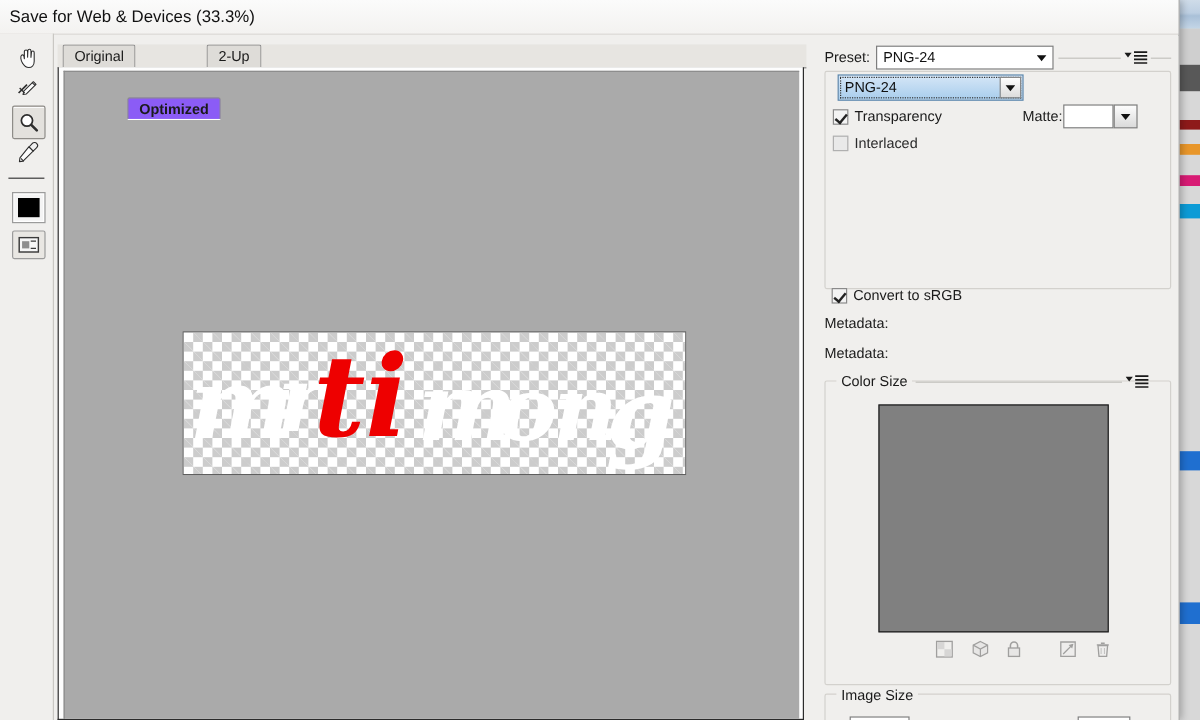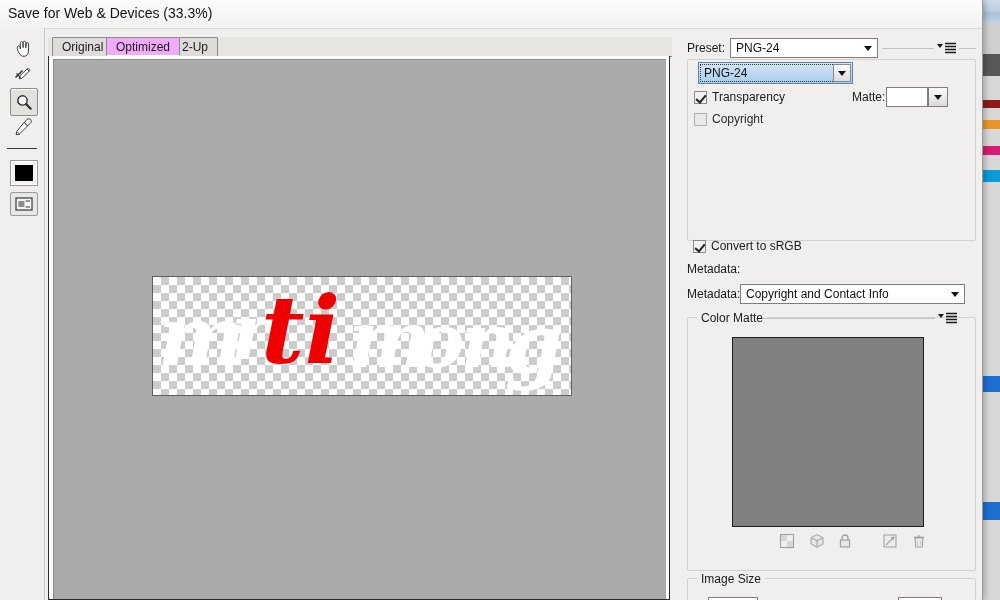--- a/index.html
+++ b/index.html
@@ -126,24 +126,25 @@
     padding: 0 9px;
     font-size: 12px; color: #1a1a1a;
     background: #dedcd8;
     border: 1px solid #8b8b8b;
     border-bottom: none;
     border-radius: 2px 2px 0 0;
     box-sizing: border-box;
     font-family: "Liberation Sans", sans-serif;
   }
   .tab.active {
-    background: #f0abfc;
+    background: #8b5cf6;
     border-bottom: 1px solid #fdfdfd;
-    font-weight: normal;
+    font-weight: bold;
     z-index: 3;
+    margin-top: 44px;
   }
 
   
   .canvas-frame {
     position: absolute; left: 48px; top: 56px; width: 622px; height: 544px;
     background: #fdfdfd;
     border: 1px solid #2b2b2b;
     border-top: none;
     box-sizing: border-box;
   }
@@ -436,35 +437,31 @@
       <div class="chk on" style="left:13px;top:61px;"></div>
       <div class="lbl" style="left:31px;top:60px;text-align:center;">Transparency</div>
 
       <div class="lbl" style="left:855px - 0px;top:60px;left:171px;">Matte:</div>
       <div class="matte-swatch" style="left:205px;top:57px;"></div>
       <div class="matte-btn" style="left:247px;top:57px;">
         <i></i>
       </div>
 
       <div class="chk dis" style="left:13px;top:83px;"></div>
-      <div class="lbl" style="left:31px;top:82px;color:#2b2b2b;">Copyright</div>
+      <div class="lbl" style="left:31px;top:82px;color:#2b2b2b;">Interlaced</div>
 
       <div class="chk on" style="left:12px;top:210px;"></div>
       <div class="lbl" style="left:30px;top:209px;">Convert to sRGB</div>
 
       <div class="lbl" style="left:6px;top:232px;">Metadata:</div>
 
       <div class="lbl" style="left:6px;top:257px;">Metadata:</div>
-      <div class="combo" style="left:59px;top:254px;width:225px;">
-        <span>Copyright and Contact Info</span>
-        <span class="arrow"></span>
-      </div>
 
       <div class="group" style="left:6px;top:287px;width:289px;height:254px;"></div>
-      <div class="group-title" style="left:16px;top:281px;">Color Matte</div>
+      <div class="group-title" style="left:16px;top:281px;">Color Size</div>
       <div class="sep-line" style="left:82px;top:288px;width:172px;"></div>
       <div class="flyout" style="left:257px;top:282px;">
         <svg width="20" height="12" viewBox="0 0 20 12">
           <path d="M0 2 L6 2 L3 6 Z" fill="#1a1a1a"></path>
           <path d="M8 1.5 H19 M8 4.5 H19 M8 7.5 H19 M8 10.5 H19" stroke="#1a1a1a" stroke-width="1.4"></path>
         </svg>
       </div>
 
       <div style="position:absolute;left:6px;top:287px;width:289px;height:254px;">
         <div class="colortable-box"></div>

